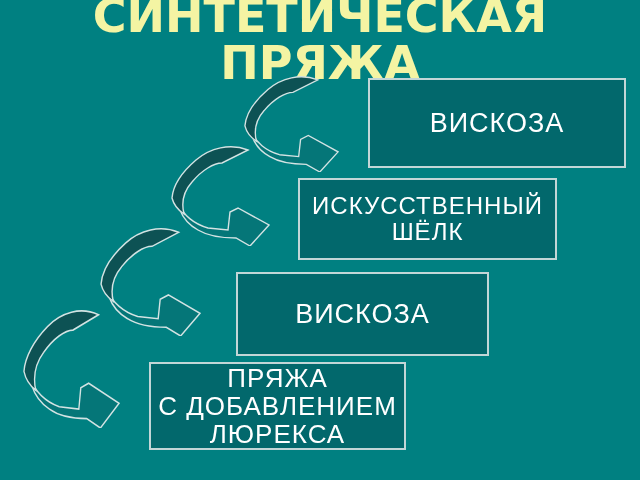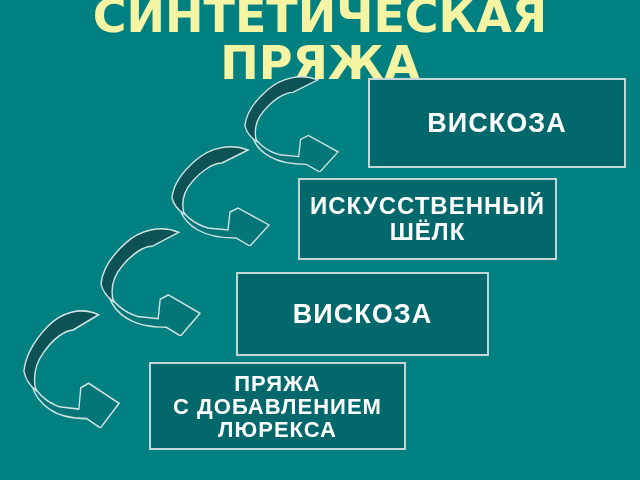--- a/index.html
+++ b/index.html
@@ -23,21 +23,21 @@
   }
   .dbox{
     position:absolute;box-sizing:border-box;
     background:var(--box-fill,#02686c);
     border:2px solid var(--box-border,#c2d6d7);
     display:flex;align-items:center;justify-content:center;
     text-align:center;
   }
   .dbox .lbl{
     color:var(--box-text,#ffffff);
-    font-weight:bold;
+    font-weight:normal;
     letter-spacing:1px;
     white-space:pre-line;
   }
   .arrow{position:absolute;}
   .defs{position:absolute;width:0;height:0;overflow:hidden;}
 </style>
 </head>
 <body>
 
 <div class="slide">
@@ -89,18 +89,18 @@
   <div class="dbox" style="left:298px;top:178px;width:259px;height:82px">
     <span class="lbl" style="font-size:24px;line-height:26px">ИСКУССТВЕННЫЙ
 ШЁЛК</span>
   </div>
 
   <div class="dbox" style="left:236px;top:272px;width:253px;height:84px">
     <span class="lbl" style="font-size:27px;line-height:30px">ВИСКОЗА</span>
   </div>
 
   <div class="dbox" style="left:149px;top:362px;width:257px;height:88px">
-    <span class="lbl" style="font-size:22px;line-height:23px">ПРЯЖА
+    <span class="lbl" style="font-size:26px;line-height:28px">ПРЯЖА
 С ДОБАВЛЕНИЕМ
 ЛЮРЕКСА</span>
   </div>
 
 </div>
 
 </body></html>

